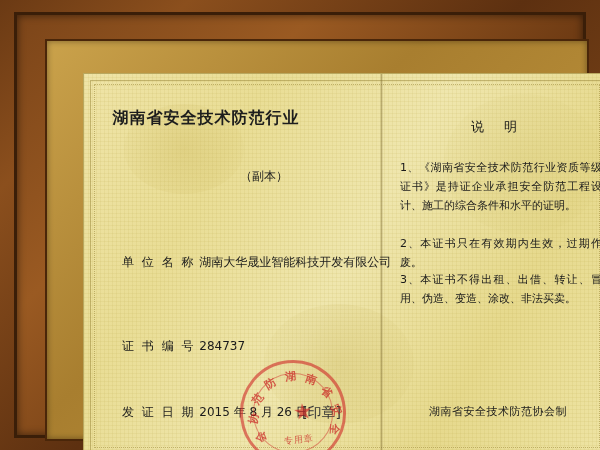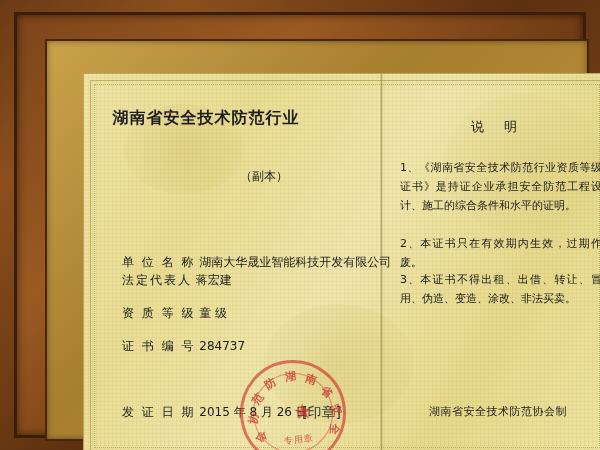--- a/index.html
+++ b/index.html
@@ -234,29 +234,21 @@
 
         <div id="left-panel">
           <div class="title1">湖南省安全技术防范行业</div>
           <div class="title3">（副本）</div>
 
           <div class="field f2">
             <span class="lbl">单 位 名 称</span>
             <span class="val">湖南大华晟业智能科技开发有限公司</span>
           </div>
 
-          <div class="field f3">
-            <span class="lbl">法定代表人</span>
-            <span class="val">蒋宏建</span>
-          </div>
-
-          <div class="field f4">
-            <span class="lbl">资 质 等 级</span>
-            <span class="val">童    级</span>
-          </div>
+
 
           <div class="field f5">
             <span class="lbl">证 书 编 号</span>
             <span class="val">284737</span>
           </div>
 
 
           <div class="field f7">
             <span class="lbl">发 证 日 期</span>
             <span class="val">2015 年 8 月 26 日</span>

